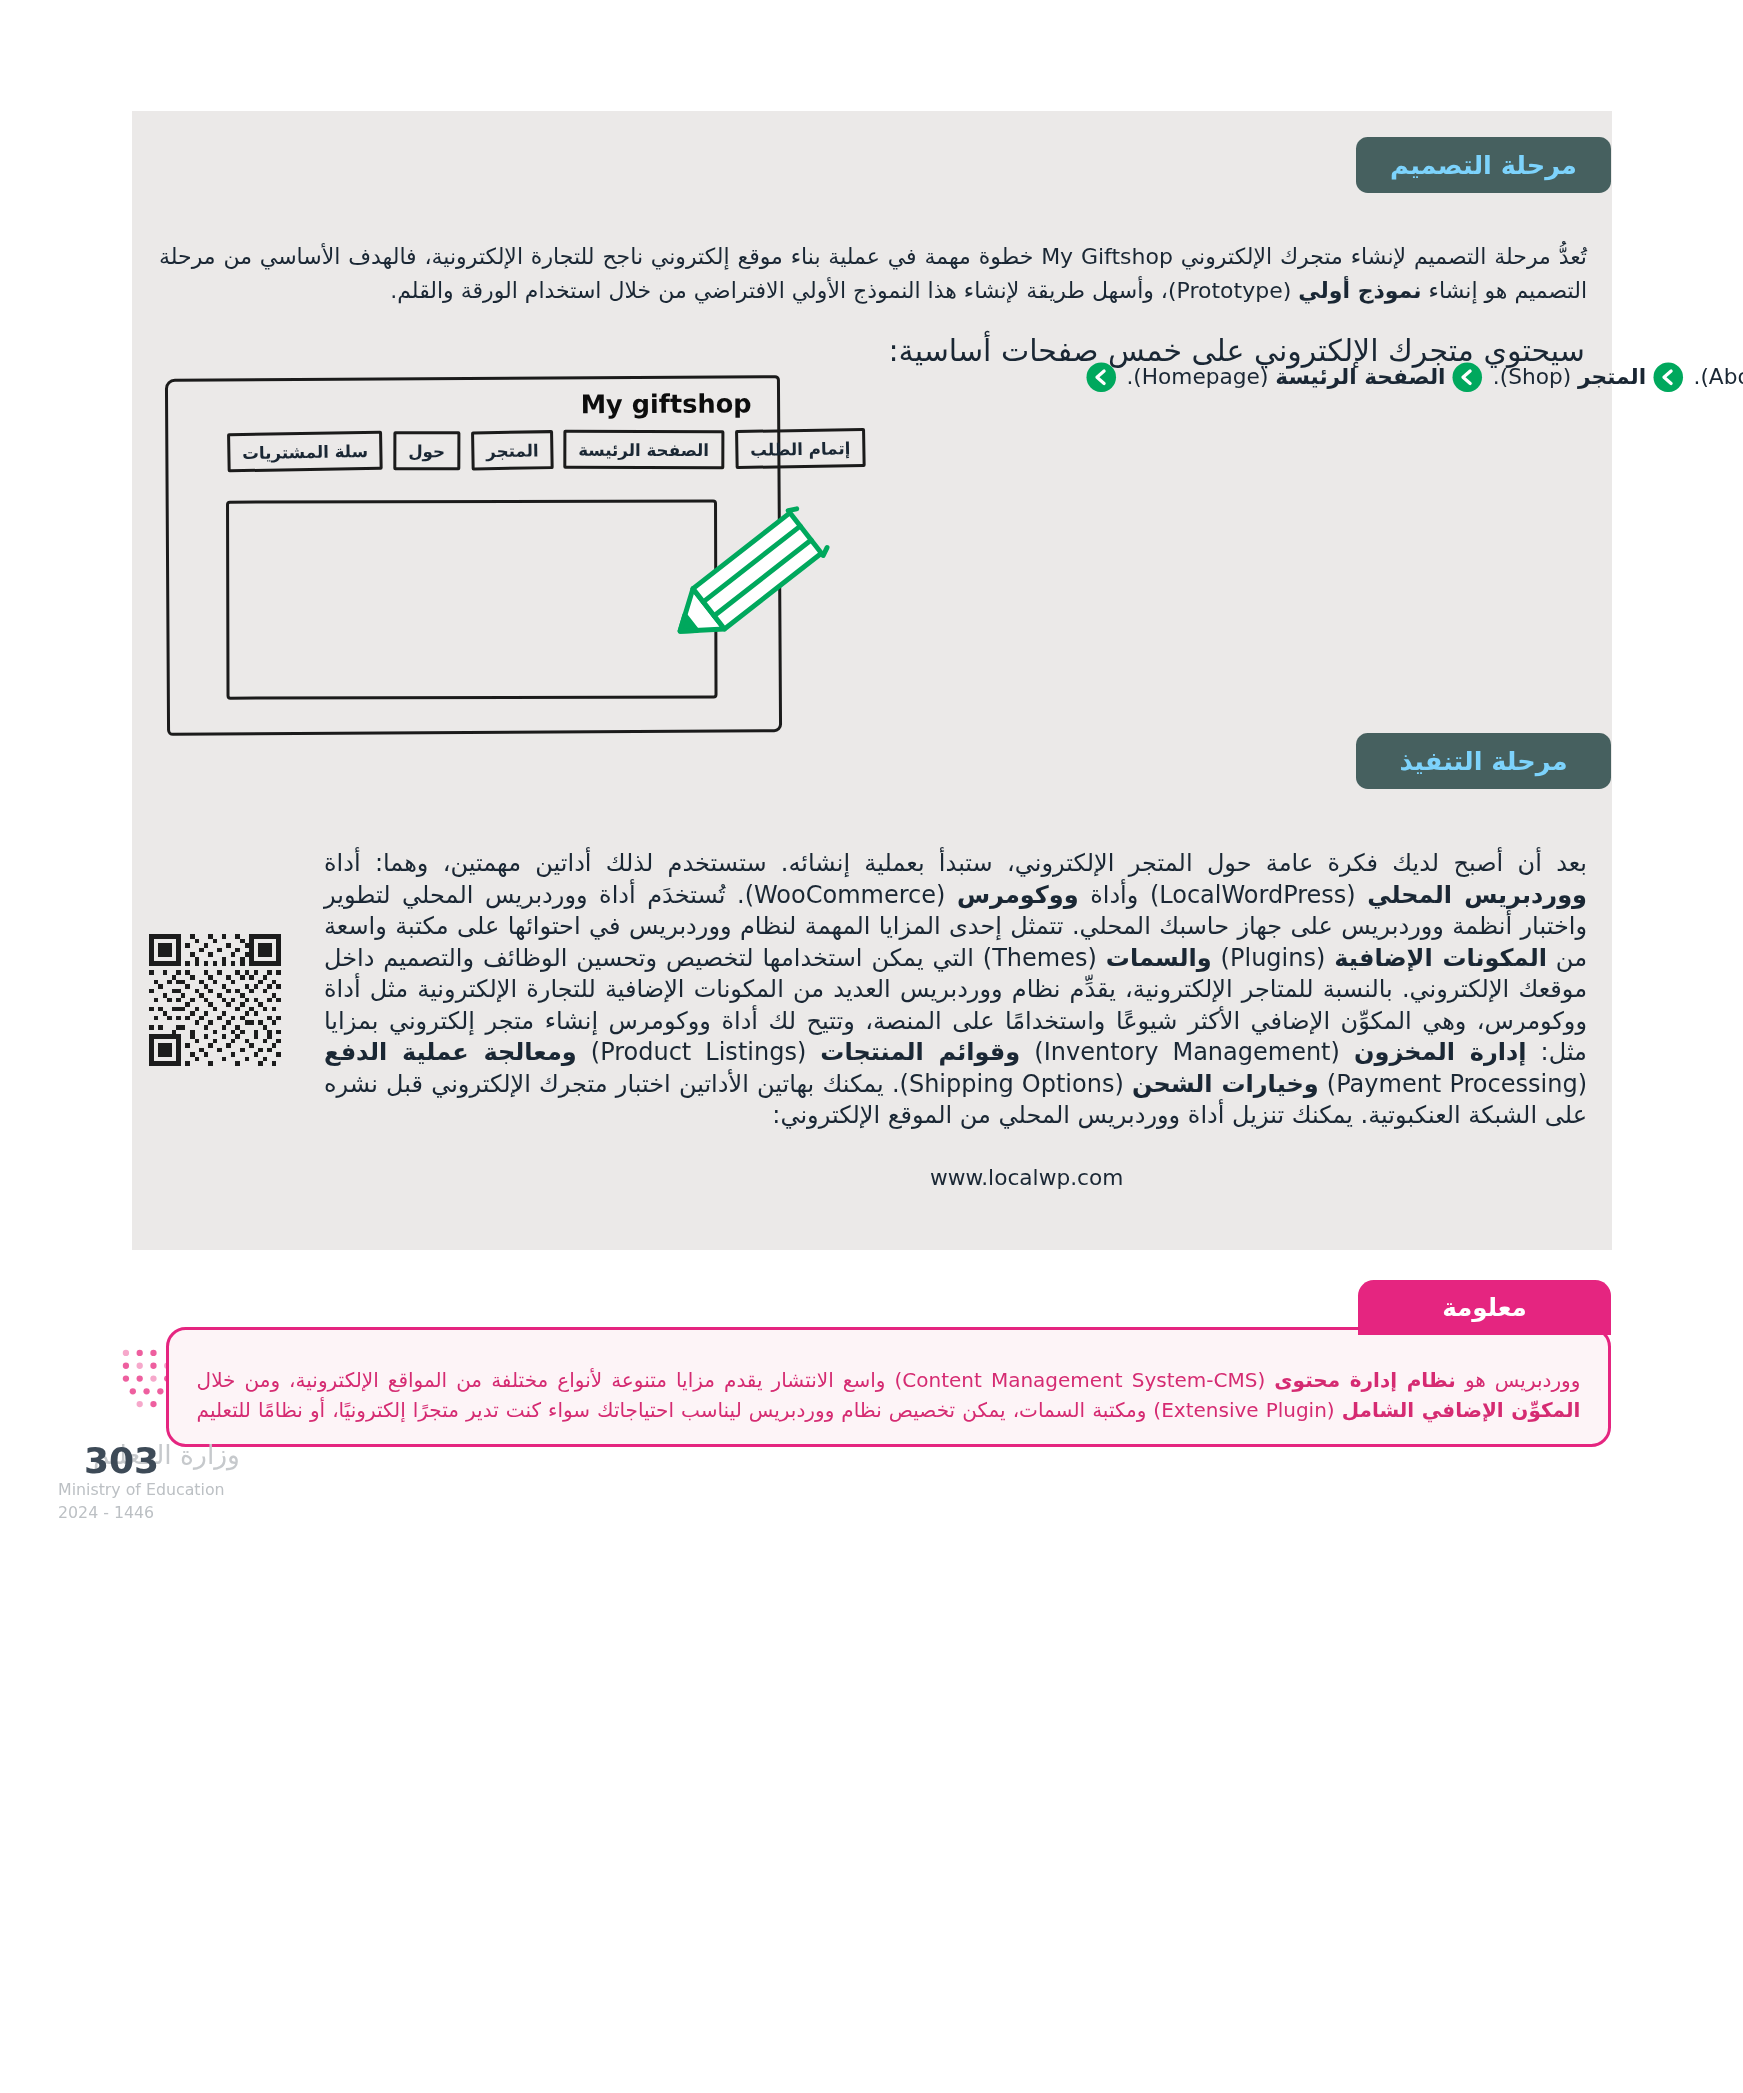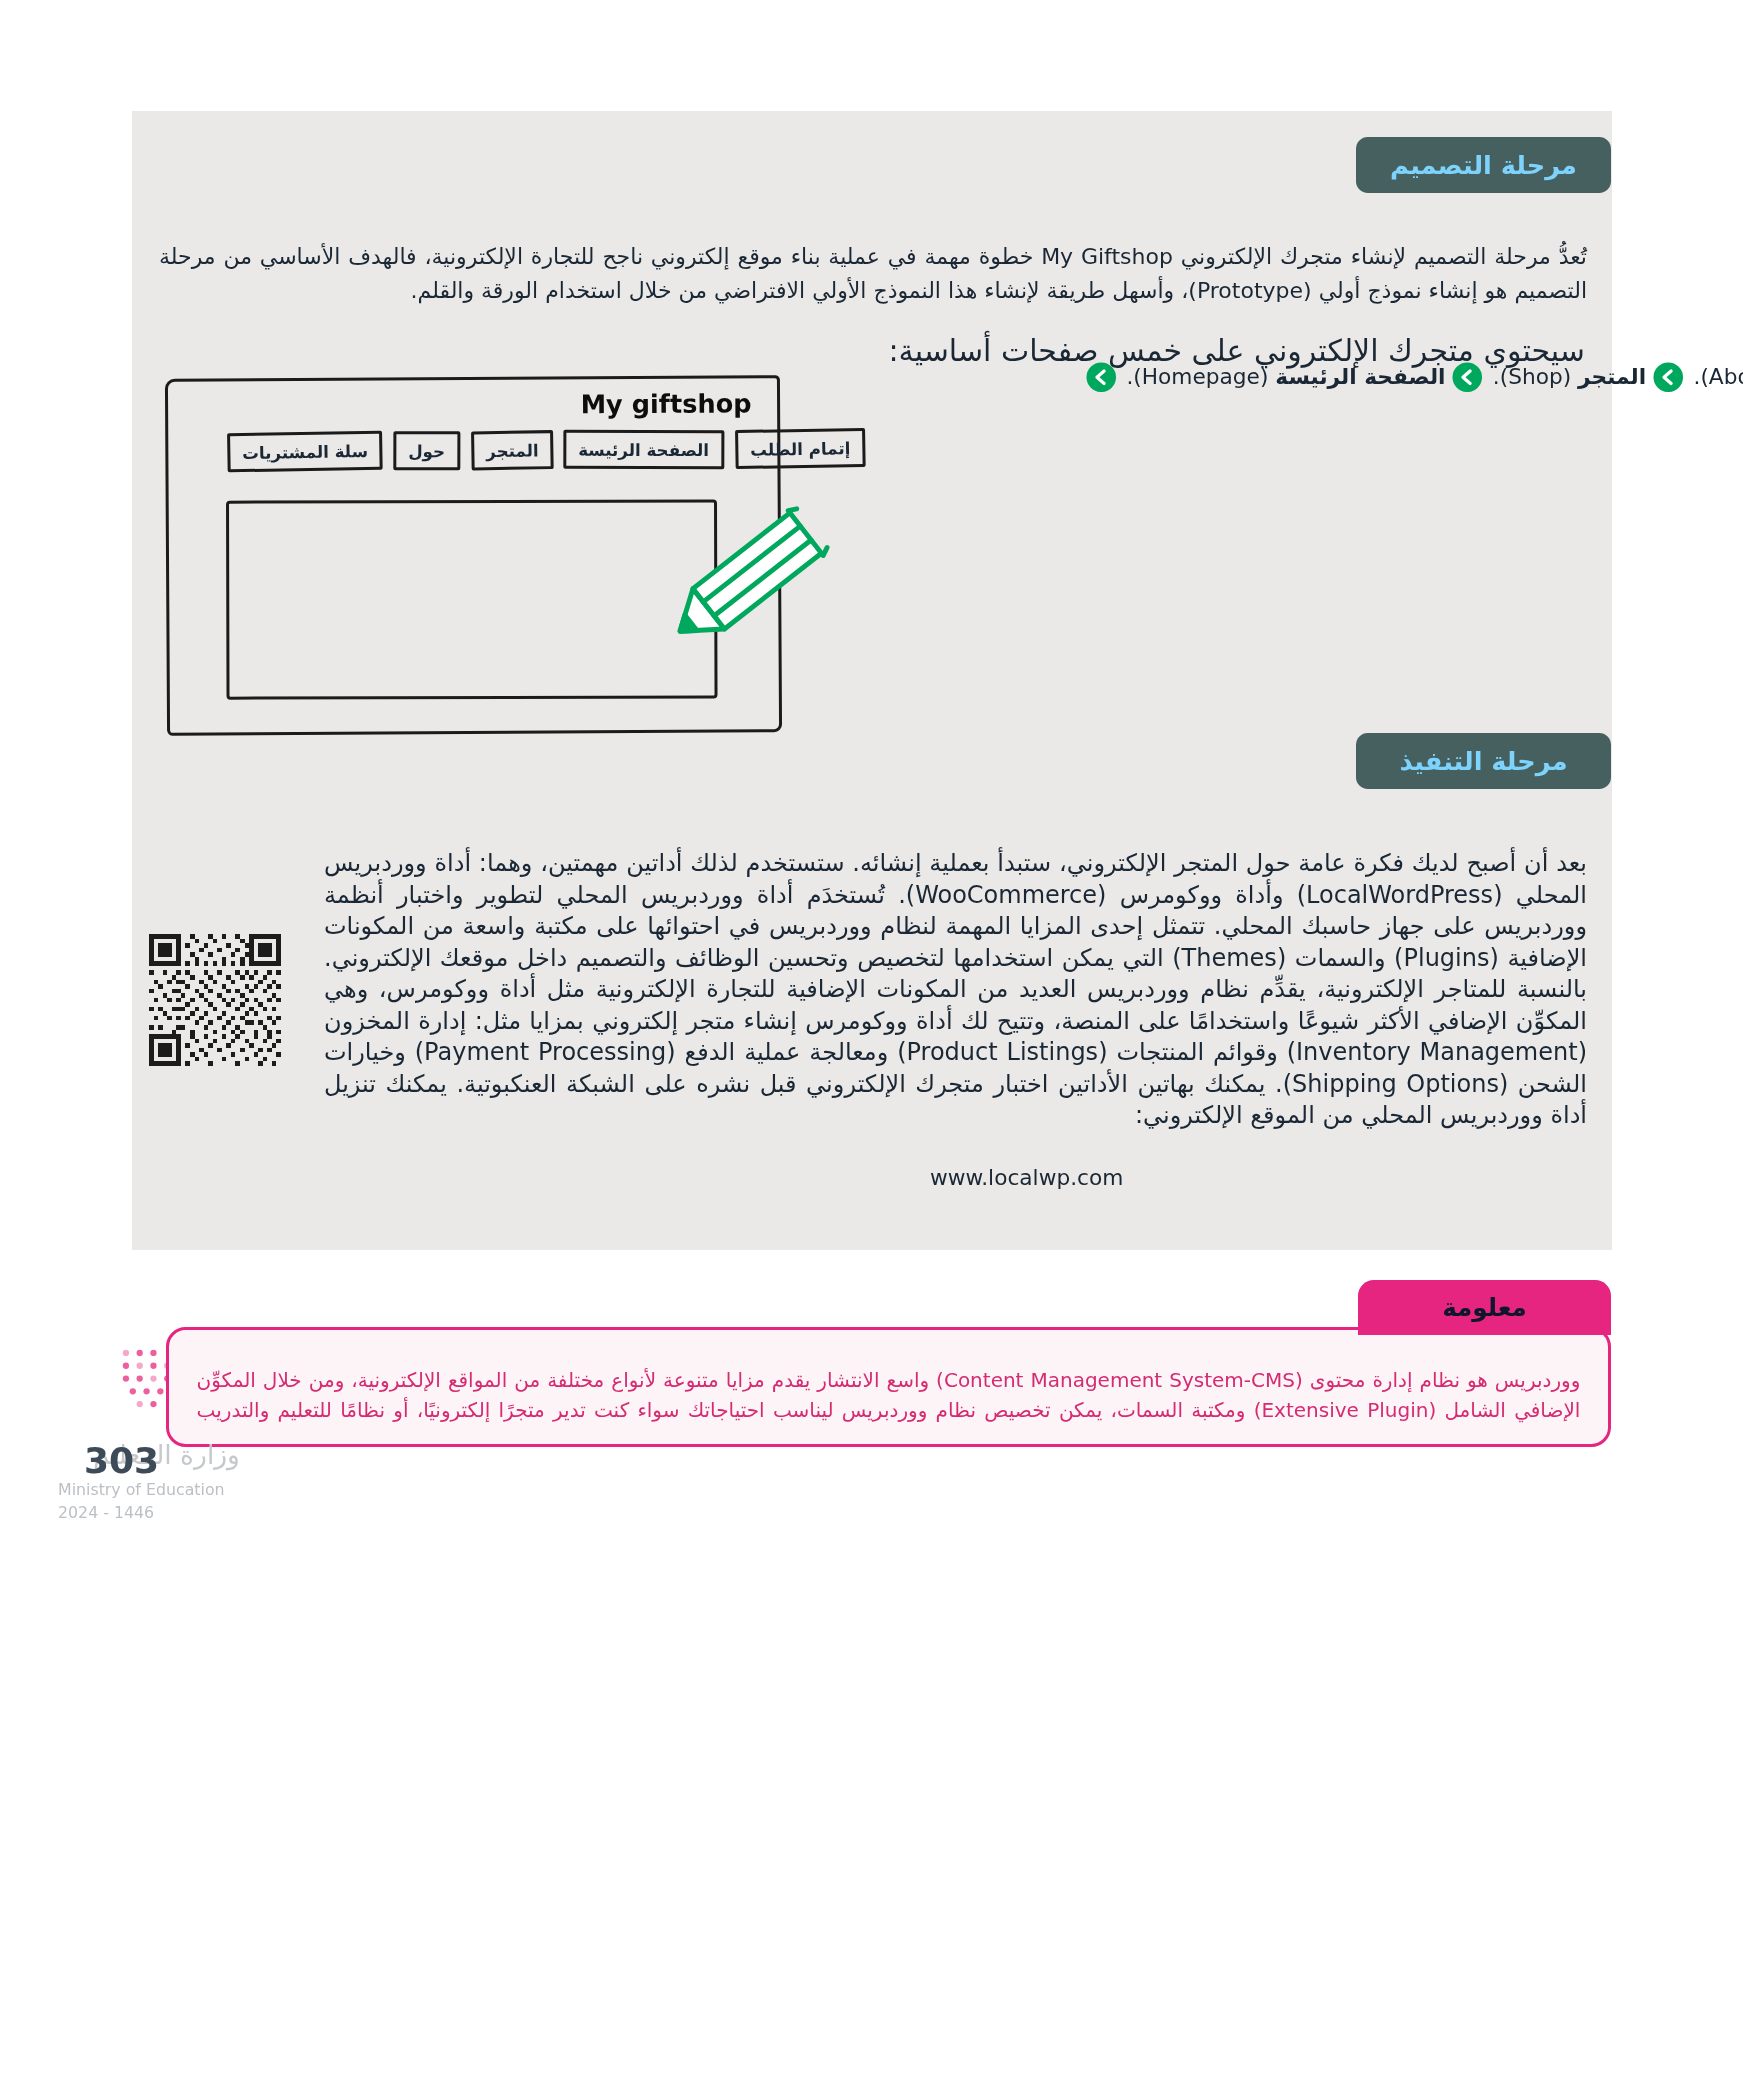--- a/index.html
+++ b/index.html
@@ -1,20 +1,20 @@
 <!DOCTYPE html>
 <html lang="ar" dir="rtl"><head>
 <meta charset="utf-8">
 <title>Document</title>
 <style>
   html,body{margin:0;padding:0;background:#fff;}
   body{font-family:"DejaVu Sans","Liberation Sans",sans-serif;color:#1a2734;}
   .page{position:relative;width:1744px;height:2093px;background:#ffffff;overflow:hidden;direction:rtl;}
   .panel{position:absolute;left:133px;top:111px;width:1480px;height:1139px;background:#ebe9e8;}
-  .b{font-weight:normal;}
+  .b{font-weight:bold;}
 
   .stage-badge{position:absolute;width:255px;height:56px;background:#46605f;color:#7dd3fc;
     border-radius:11.8px;display:flex;align-items:center;justify-content:center;
     font-size:25.6px;font-weight:bold;}
   #badge-design{left:1357px;top:137px;}
   #badge-impl{left:1357px;top:733px;}
 
   .para{position:absolute;direction:rtl;text-align:justify;color:#1a2734;}
   #para-design{left:160px;top:218px;width:1428px;font-size:22px;line-height:34px;}
   #pages-intro{position:absolute;right:158px;top:333px;font-size:30px;}
@@ -36,21 +36,21 @@
   .wtab:nth-child(odd){transform:rotate(-0.6deg);}
   .wtab:nth-child(even){transform:rotate(0.5deg);}
   #wireframe-canvas{position:absolute;left:57px;top:120px;width:485px;height:193px;
     border:3px solid #1b1b1b;border-radius:3.9px;transform:rotate(0.2deg);}
   #pencil{position:absolute;left:645px;top:485px;z-index:3;}
 
   #para-impl{left:325px;top:824px;width:1263px;font-size:24px;line-height:31.5px;}
   #url-line{position:absolute;left:931px;top:1165px;width:296px;font-size:21.7px;direction:ltr;text-align:left;color:#1a2734;}
   #qr{position:absolute;left:150px;top:934px;}
 
-  #info-badge{position:absolute;left:1359px;top:1280px;width:253px;height:55px;background:#e52580;color:#0f172a;
+  #info-badge{position:absolute;left:1359px;top:1280px;width:253px;height:55px;background:#e52580;color:#ffffff;
     border-radius:15.8px 15.8px 0 0;display:flex;align-items:center;justify-content:center;
     font-size:24.6px;font-weight:bold;z-index:2;}
   #info-box{position:absolute;left:167px;top:1327px;width:1445px;height:120px;background:#fdf4f7;
     border:3px solid #e52580;border-radius:19.7px;box-sizing:border-box;z-index:1;}
   #info-text{position:absolute;left:0;top:0;right:0;bottom:0;padding:14.8px 27.6px 11.8px 27.6px;
     font-size:20px;line-height:30.5px;color:#d52b72;text-align:justify;direction:rtl;overflow:hidden;}
 
   #dots{position:absolute;left:122px;top:1348px;}
   #page-number{position:absolute;left:57px;top:1440px;font-size:36px;font-weight:bold;color:#3d4a57;direction:ltr;z-index:2;margin-left:28px;}
   #ministry-ar{position:absolute;left:94px;top:1439px;font-size:26.6px;color:#c6c9cc;z-index:1;}

